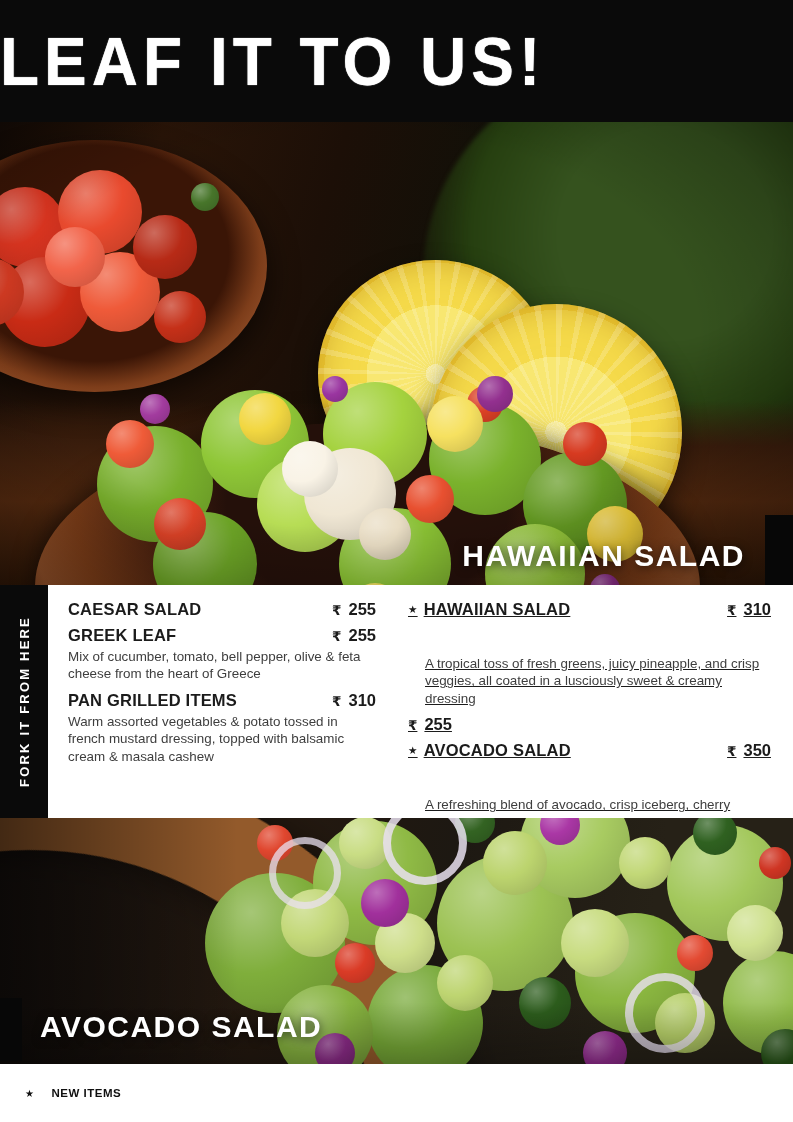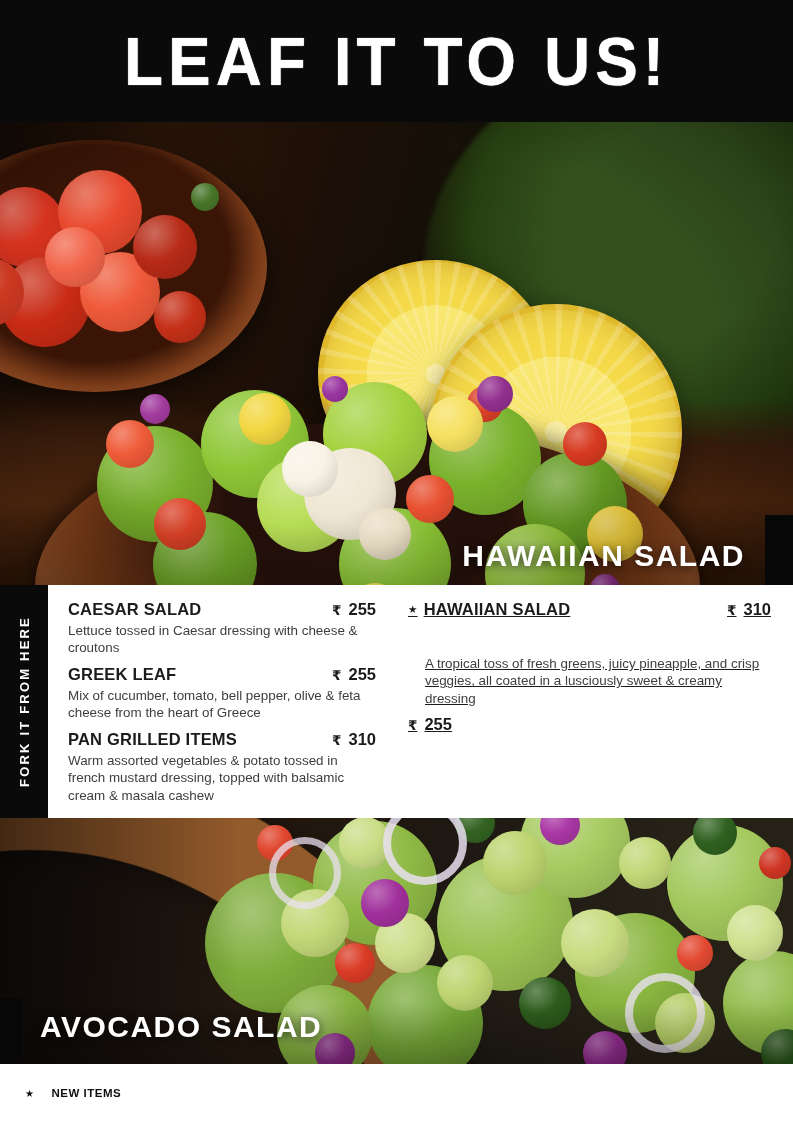--- a/index.html
+++ b/index.html
@@ -1,20 +1,20 @@
 <!DOCTYPE html>
 <html><head>
 <meta charset="utf-8">
 <style>
   html,body{margin:0;padding:0;background:#ffffff;}
   .page{position:relative;width:793px;height:1122px;background:#ffffff;overflow:hidden;
         font-family:"Liberation Sans",sans-serif;color:#1c1c1c;}
 
   
-  .header{height:122px;background:#0a0a0a;display:flex;align-items:center;justify-content:center;}
+  .header{height:122px;background:#0a0a0a;display:flex;align-items:center;}
   .header h1{margin:0;color:#ffffff;font-size:64px;font-weight:bold;letter-spacing:5px;
              transform:scaleY(1.08);text-shadow:0 0 1px #fff;}
 
   
   .photo-top{position:relative;height:463px;overflow:hidden;
     background:linear-gradient(105deg,#140b06 0%,#2a1508 18%,#1c0f07 38%,#121008 55%,#1b2110 78%,#142009 100%);}
   .pt-foliage-band{position:absolute;right:0;top:0;width:270px;height:463px;
     background:linear-gradient(180deg,#1e2c0e 0%,#16220a 55%,rgba(10,16,4,.2) 100%);}
   .pt-foliage{position:absolute;right:-70px;top:-60px;width:440px;height:430px;border-radius:50%;
     background:radial-gradient(circle at 55% 40%,#35521e 0 30%,#263f10 55%,rgba(20,32,8,0) 75%);filter:blur(2px);}
@@ -147,21 +147,20 @@
       <span>FORK IT FROM HERE</span>
     </aside>
     <div class="cols">
 
       <div class="col-left">
         <article class="item">
           <div class="item-head">
             <h3 class="item-name">CAESAR SALAD</h3>
             <div class="item-price"><span class="rupee">₹</span><span>255</span></div>
           </div>
-          <p class="item-desc">Lettuce tossed in Caesar dressing with cheese &amp; croutons</p>
         </article>
         <article class="item">
           <div class="item-head">
             <h3 class="item-name">GREEK LEAF</h3>
             <div class="item-price"><span class="rupee">₹</span><span>255</span></div>
           </div>
           <p class="item-desc">Mix of cucumber, tomato, bell pepper, olive &amp; feta cheese from the heart of Greece</p>
         </article>
         <article class="item">
           <div class="item-head">
@@ -177,20 +176,27 @@
           <div class="item-head">
             <h3 class="item-name"><span class="star">★</span><span>HAWAIIAN SALAD</span></h3>
             <div class="item-price"><span class="rupee">₹</span><span>310</span></div>
           </div>
           <p class="item-desc">A tropical toss of fresh greens, juicy pineapple, and crisp veggies, all coated in a lusciously sweet &amp; creamy dressing</p>
         </article>
         <article class="item">
           <div class="item-head">
             <div class="item-price"><span class="rupee">₹</span><span>255</span></div>
           </div>
+        </article>
+        <article class="item">
+          <div class="item-head">
+            <h3 class="item-name"><span class="star">★</span><span>AVOCADO SALAD</span></h3>
+            <div class="item-price"><span class="rupee">₹</span><span>350</span></div>
+          </div>
+          <p class="item-desc">A refreshing blend of avocado, crisp iceberg, cherry tomatoes, cucumber &amp; ring onions</p>
         </article>
       </div>
 
     </div>
   </section>
 
   <div class="photo-bottom">
     <div class="pb-bowl"></div>
     <div class="blob-layer" id="bottomSalad">
         <div class="blob" style="left: -10px; top: 70px; height: 140px; width: 140px; background-color: rgb(127, 174, 59); background-image: radial-gradient(circle at 33% 28%, rgba(255, 255, 255, 0.3), rgba(255, 255, 255, 0) 45%, rgba(0, 0, 0, 0.18) 100%);"></div>

